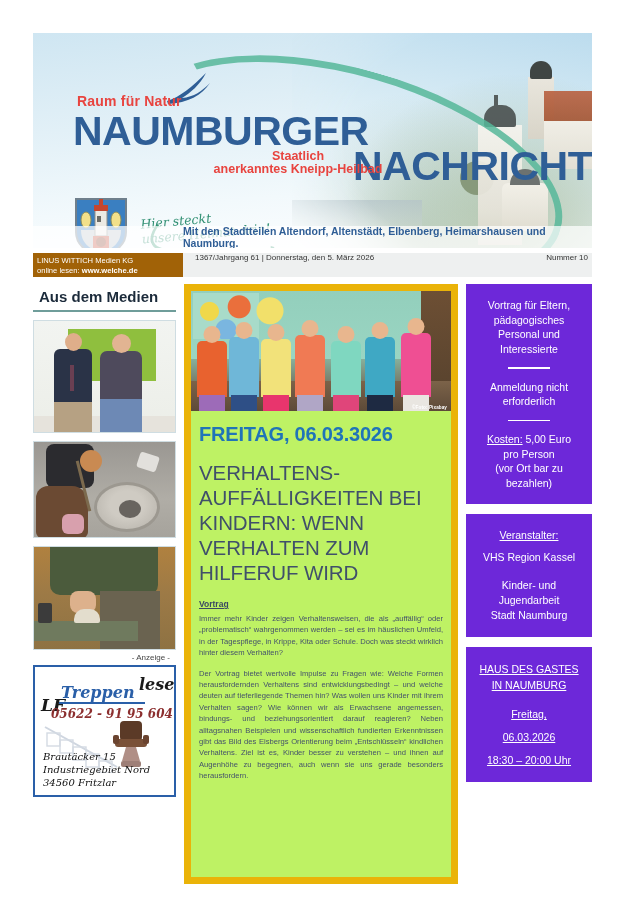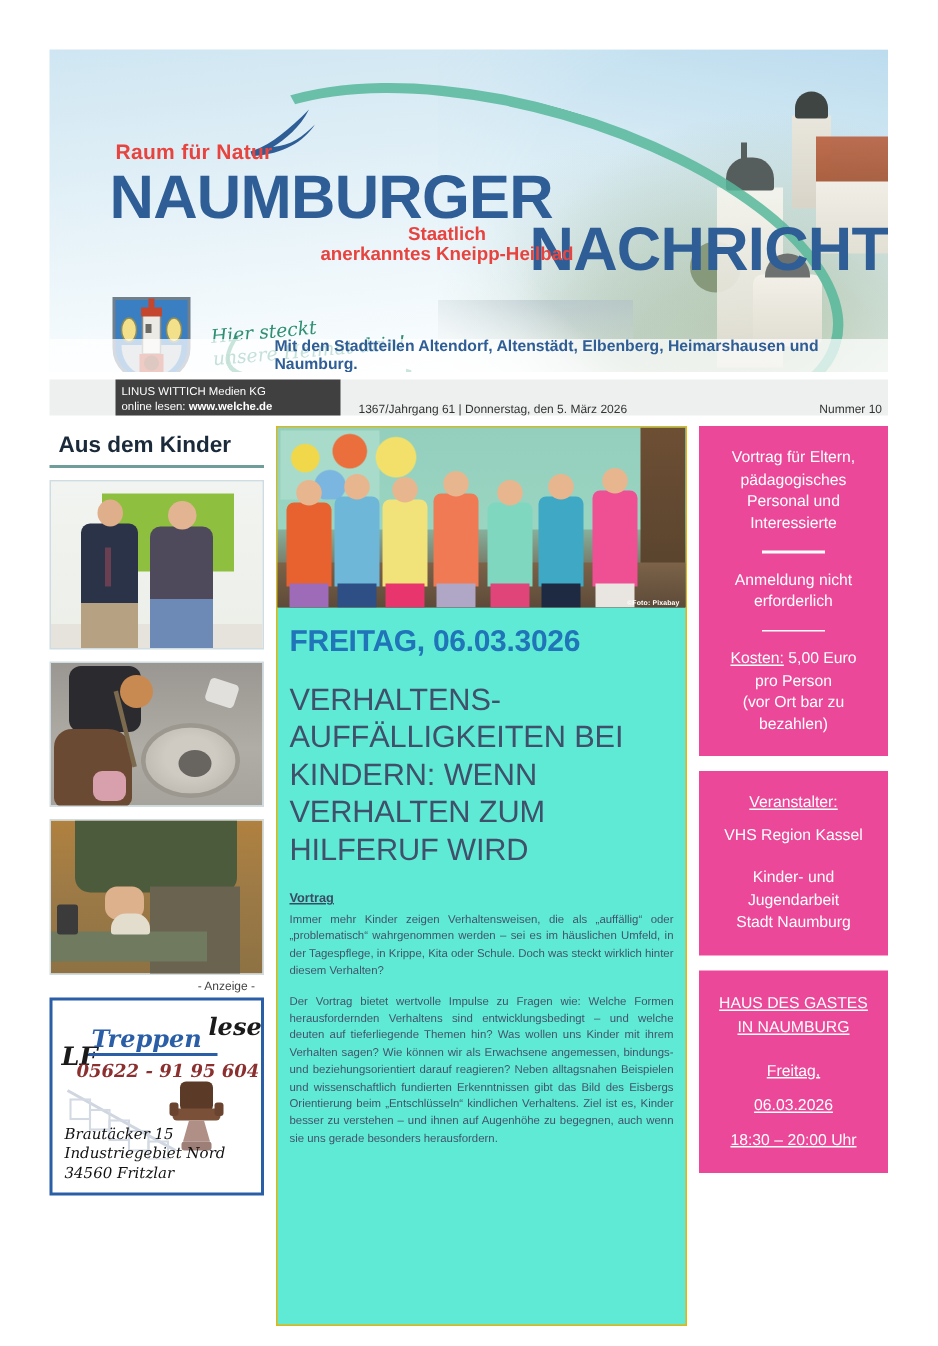--- a/index.html
+++ b/index.html
@@ -122,26 +122,26 @@
     margin-left:150px; font-size:10.5px; font-weight:bold; color:#2f5e96;
   }
 
   
   .infobar {
     position:absolute; left:33px; top:253px; width:559px; height:24px;
     background:#eef0f0;
     display:flex; align-items:stretch;
   }
   .infobar .pub {
-    width:150px; background:#404040; color:#ffffff;
-    font-size:7.6px; line-height:9.5px; padding:3px 0 0 4px;margin-left:44px;
+    width:150px; background:#a16207; color:#ffffff;
+    font-size:7.6px; line-height:9.5px; padding:3px 0 0 4px;
   }
   .infobar .pub b { font-weight:bold; }
   .infobar .issue {
-    flex:1; display:flex; align-items:flex-end; justify-content:space-between;
+    flex:1; display:flex; align-items:flex-start; justify-content:space-between;
     padding: 0 4px 0 12px; font-size:8px; color:#333;
   }
 
   
   .sidebar { position:absolute; left:33px; top:284px; width:143px; height:600px; }
   .sb-title {
     font-size:15px; font-weight:bold; color:#1b2a3a; padding:4px 0 5px 6px;
     border-bottom:2.5px solid #6f9d9a;
   }
   .sb-photo { margin-top:8px; border:1px solid #cfdde2; height:113px; position:relative; overflow:hidden; }
@@ -224,21 +224,21 @@
   .ad-stairs { position:absolute; left:8px; top:56px; width:78px; height:50px; }
   .ad-chair { position:absolute; left:74px; top:52px; width:44px; height:56px; }
   .ad-addr {
     position:absolute; left:8px; bottom:6px; font-family:"DejaVu Serif", serif;
     font-style:italic; font-size:10px; line-height:13px; color:#111;
   }
 
   
   .main {
     position:absolute; left:184px; top:284px; width:274px; height:600px;
-    border:1px solid #eab308; background:#5eead4;
+    border:7px solid #eab308; background:#bef264;
   }
   .main-photo {
     height:120px; position:relative; overflow:hidden;
     background: linear-gradient(180deg,#86c9b7 0%,#8fd0bb 45%,#6f5b49 88%,#5c4b3b 100%);
   }
   .mp-wall { position:absolute; left:0; top:0; width:100%; height:68px;
     background: linear-gradient(180deg,#93cfbc,#9ad5c2); }
   .mp-art { position:absolute; left:2px; top:2px; width:66px; height:46px;
     background:
       radial-gradient(circle at 25% 40%, #f0d84a 0 9px, transparent 10px),
@@ -283,21 +283,21 @@
   .sub { font-size:8.5px; font-weight:bold; color:#3b4a63;
     text-decoration:underline; padding:14px 8px 4px 8px; }
   .body-p {
     font-size:7.6px; line-height:11.4px; color:#44526b; text-align:justify;
     padding:0 8px 9px 8px;
   }
 
   
   .rightcol { position:absolute; left:466px; top:284px; width:126px; }
   .panel {
-    background:#ec4899; color:#ffffff; text-align:center;
+    background:#6d28d9; color:#ffffff; text-align:center;
     padding:14px 8px; margin-bottom:10px;
   }
   .panel .ln { display:block; font-size:10.5px; line-height:14.5px; }
   .panel .u { text-decoration:underline; }
   .divider { width:42px; height:1.5px; background:#fff; margin:11px auto; }
   .panel.b .ln { font-size:10.5px; line-height:15px; }
   .panel.c .ln { font-size:10.5px; font-weight:normal; line-height:16px; text-decoration:underline; }
   .gap-sm { height:7px; }
   .gap-md { height:13px; }
 </style>
@@ -362,21 +362,21 @@
       <div>LINUS WITTICH Medien KG</div>
       <div><span>online lesen: </span><b>www.welche.de</b></div>
     </div>
     <div class="issue">
       <span>1367/Jahrgang 61  |  Donnerstag, den 5. März 2026</span>
       <span>Nummer 10</span>
     </div>
   </div>
 
   <div class="sidebar">
-    <div class="sb-title">Aus dem Kinder</div>
+    <div class="sb-title">Aus dem Medien</div>
 
     <div class="sb-photo ph1">
       <div class="moss"></div>
       <div class="floor"></div>
       <div class="manA"></div>
       <div class="manB"></div>
     </div>
 
     <div class="sb-photo p2 ph2">
       <div class="kidA"></div>

